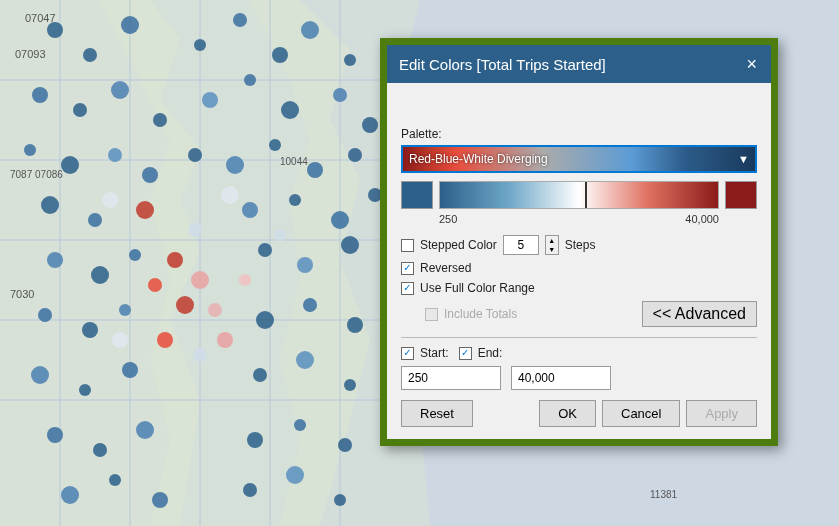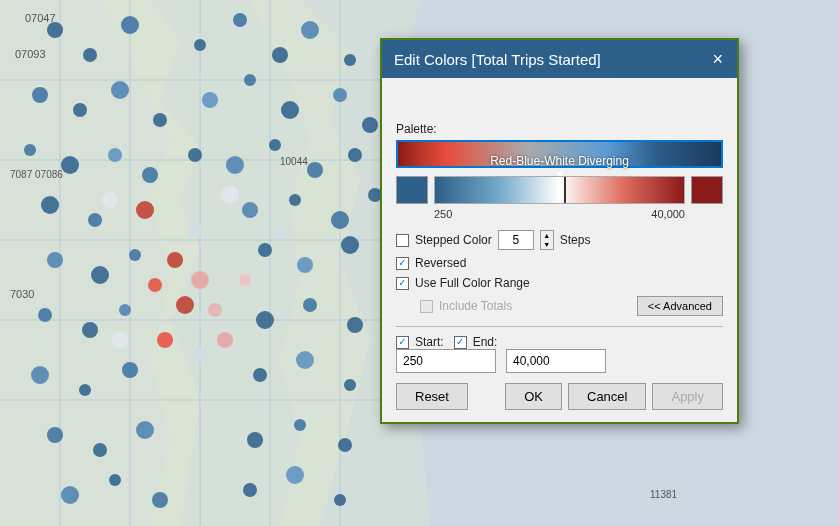--- a/index.html
+++ b/index.html
@@ -12,23 +12,23 @@
       height: 526px;
       background: #d4dde8;
       overflow: hidden;
     }
 
     
     #dialog {
       position: absolute;
       top: 38px;
       left: 380px;
-      width: 359px;
+      width: 398px;
       background: #f0f0f0;
-      border: 2px solid #4d7c0f;
+      border: 7px solid #4d7c0f;
       box-shadow: 4px 4px 12px rgba(0,0,0,0.4);
     }
 
     #dialog-titlebar {
       background: #2c5f8a;
       color: white;
       padding: 10px 12px;
       display: flex;
       justify-content: space-between;
       align-items: center;
@@ -68,21 +68,20 @@
     .palette-select-inner {
       width: 100%;
       height: 24px;
       border: 2px solid #0078d4;
       display: flex;
       align-items: center;
       justify-content: space-between;
       padding: 12px 6px;
       cursor: pointer;
       background: linear-gradient(to right, #8b1a1a 0%, #c0392b 8%, #e74c3c 15%, #aaa 40%, #5b9bd5 65%, #2c5c8a 80%, #1a3a5c 100%);
-      flex-direction: column;
     }
     .palette-select-label {
       color: white;
       font-size: 12px;
       text-shadow: 0 0 3px rgba(0,0,0,0.7);
     }
     .palette-select-arrow {
       color: white;
       font-size: 11px;
     }
@@ -189,21 +188,21 @@
       font-size: 7px;
       background: #f0f0f0;
     }
 
     
     #advanced-btn {
       margin-left: auto;
       padding: 3px 10px;
       background: #e0e0e0;
       border: 1px solid #999;
-      font-size: 11px;
+      font-size: 16px;
       cursor: pointer;
       white-space: nowrap;
     }
 
     
     #include-totals-row {
       display: flex;
       align-items: center;
       justify-content: space-between;
       margin-bottom: 10px;
@@ -215,21 +214,21 @@
       border: none;
       border-top: 1px solid #bbb;
       margin: 8px 0;
     }
 
     
     #start-end-row {
       display: flex;
       align-items: center;
       gap: 10px;
-      margin-bottom: 0;
+      margin-bottom: 6px;
     }
     .start-end-group {
       display: flex;
       align-items: center;
       gap: 6px;
     }
 
     .value-input {
       width: 100px;
       height: 24px;

